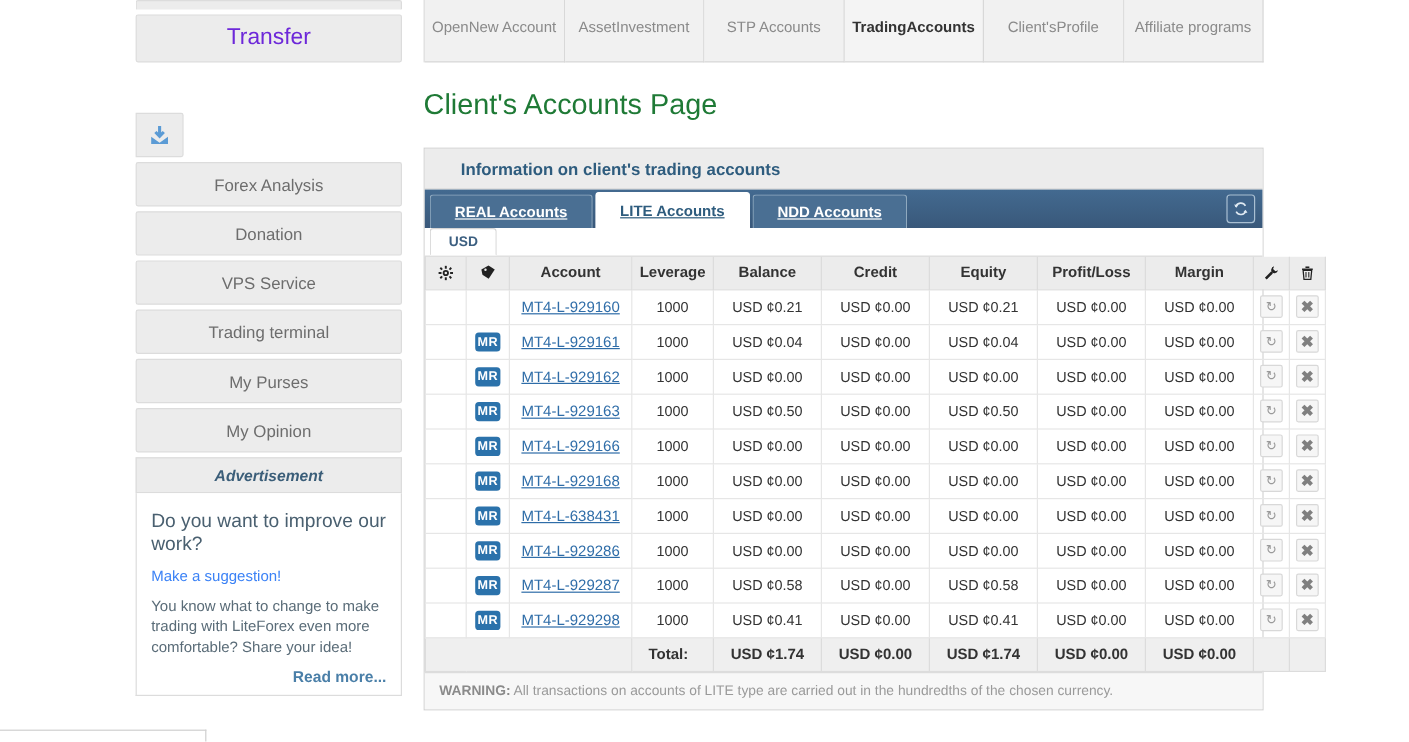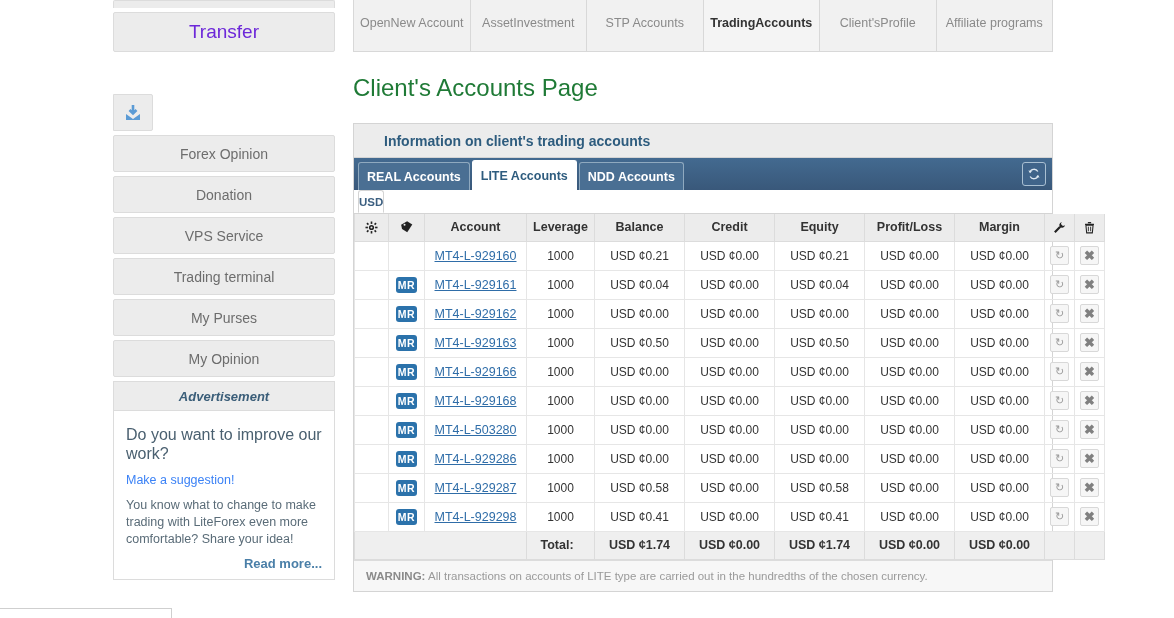--- a/index.html
+++ b/index.html
@@ -86,42 +86,42 @@
     height: 34px; background: #ececec; border-bottom: 1px solid #d4d4d4;
     display: flex; align-items: center; padding-left: 30px;
     font-size: 14px; font-weight: bold; color: #2e5c7e;
   }
   .tabbar {
     height: 32px; background: #3d6084;
     background: linear-gradient(#436a90, #39587a);
     display: flex; align-items: flex-end; position: relative; padding-left: 4px;
   }
   .tab {
-    height: 28px; padding: 0 8px; margin-right: 2px;
+    height: 28px; padding: 0 20px; margin-right: 2px;
     display: flex; align-items: center;
     font-size: 12.5px; font-weight: bold; color: #fff;
     background: #4a6f93; border: 1px solid #8fa9bf; border-bottom: none;
-    border-radius: 3px 3px 0 0; cursor: pointer;
+    border-radius: 3px 3px 0 0; cursor: pointer; text-decoration: underline;
   }
   .tab.active {
     background: #fff; color: #2e5c7e; border-color: #ffffff;
     height: 30px;
   }
   .refresh-btn {
     position: absolute; right: 6px; top: 4px;
     width: 24px; height: 24px; border: 1px solid #a9bfd2; border-radius: 3px;
     display: flex; align-items: center; justify-content: center;
     color: #e6eef5; font-size: 13px; cursor: pointer; background: #40648a;
   }
   .subtab-bar {
     height: 24px; background: #fff; border-bottom: 1px solid #d4d4d4;
     display: flex; align-items: flex-end; padding-left: 4px;
   }
   .subtab {
-    height: 23px; padding: 0 0; display: flex; align-items: center;
+    height: 23px; padding: 0 15px; display: flex; align-items: center;
     font-size: 11.5px; font-weight: bold; color: #3c5f80;
     border: 1px solid #d4d4d4; border-bottom: 1px solid #fff;
     background: #fff; border-radius: 3px 3px 0 0; cursor: pointer;
   }
 
   
   table.acct { width: 100%; border-collapse: collapse; table-layout: fixed; border-radius: 20px; }
   table.acct th {
     background: #ececec; border: 1px solid #dcdcdc; border-top: none;
     height: 27px; font-size: 12.5px; color: #333; font-weight: bold;
@@ -199,21 +199,21 @@
         <span>
           <svg width="20" height="20" viewBox="0 0 20 20">
             <path d="M10 2 L10 9 M6.5 7 L10 10.5 L13.5 7" stroke="#5b9bd5" stroke-width="2.6" fill="none"></path>
             <path d="M3 11 L10 16 L17 11 L17 17 L3 17 Z" fill="#5b9bd5"></path>
           </svg>
         </span>
       </div>
     </div>
 
     <div class="side-btn">
-      <span>Forex Opinion</span>
+      <span>Forex Analysis</span>
     </div>
     <div class="side-btn">
       <span>Donation</span>
     </div>
     <div class="side-btn">
       <span>VPS Service</span>
     </div>
     <div class="side-btn">
       <span>Trading terminal</span>
     </div>
@@ -397,21 +397,21 @@
             <td class="c-money">USD ¢0.00</td>
             <td class="c-money">USD ¢0.00</td>
             <td class="c-money">USD ¢0.00</td>
             <td class="c-money">USD ¢0.00</td>
             <td class="c-wr"><span class="mini-btn">↻</span></td>
             <td class="c-tr"><span class="mini-btn x">✖</span></td>
           </tr>
           <tr>
             <td class="c-gear"></td>
             <td class="c-tag"><span class="mr-badge">MR</span></td>
-            <td class="c-acct"><span class="acct-link">MT4-L-503280</span></td>
+            <td class="c-acct"><span class="acct-link">MT4-L-638431</span></td>
             <td class="c-lev">1000</td>
             <td class="c-money">USD ¢0.00</td>
             <td class="c-money">USD ¢0.00</td>
             <td class="c-money">USD ¢0.00</td>
             <td class="c-money">USD ¢0.00</td>
             <td class="c-money">USD ¢0.00</td>
             <td class="c-wr"><span class="mini-btn">↻</span></td>
             <td class="c-tr"><span class="mini-btn x">✖</span></td>
           </tr>
           <tr>

